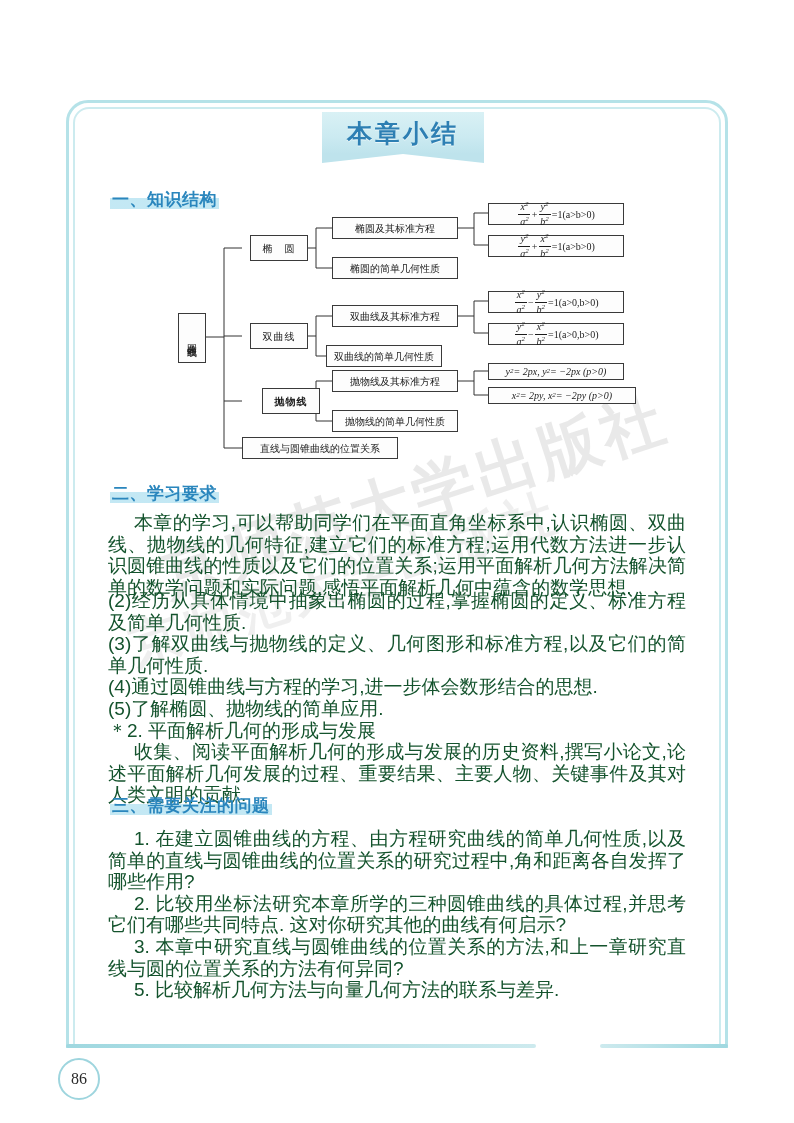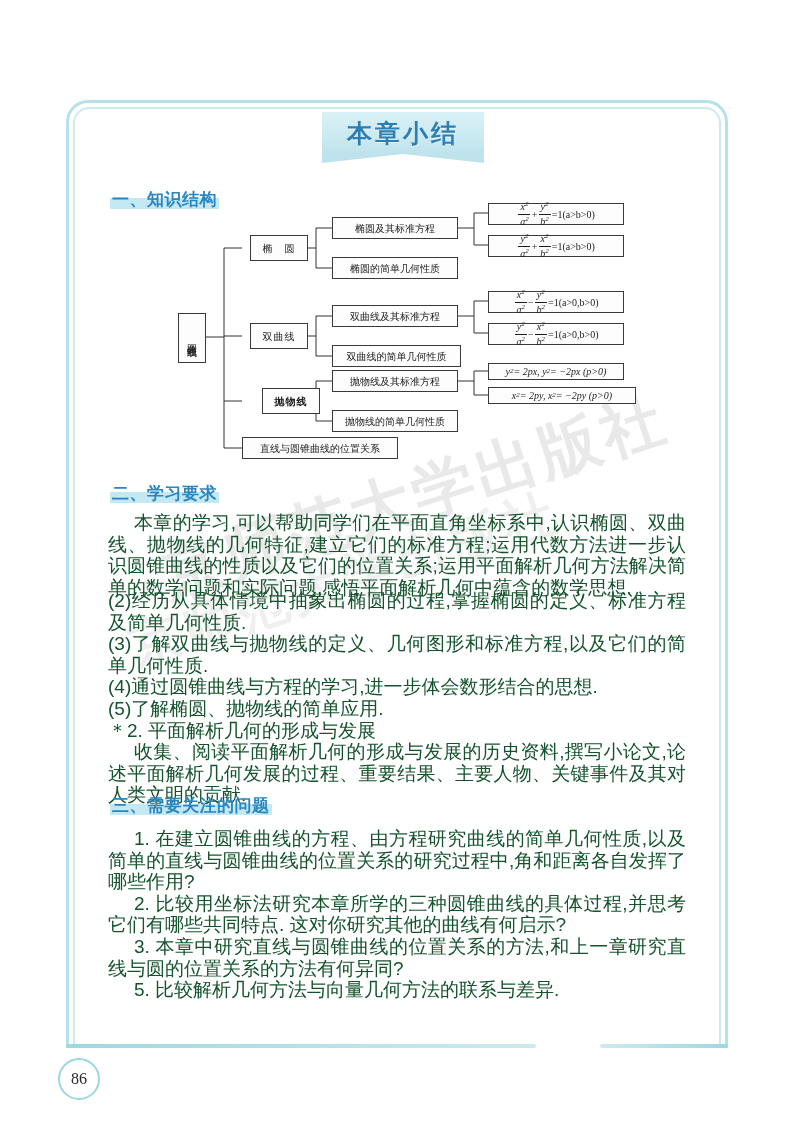--- a/index.html
+++ b/index.html
@@ -292,21 +292,21 @@
   <div class="node root" style="left:8px; top:108px; width:28px; height:50px;">圆锥曲线</div>
 
   <div class="node l2" style="left:72px; top:30px; width:58px; height:26px;">椭　圆</div>
   <div class="node l2" style="left:72px; top:118px; width:58px; height:26px;">双曲线</div>
   <div class="node l2" style="left:84px; top:183px; width:58px; height:26px;font-weight:bold;">抛物线</div>
 
   <div class="node" style="left:162px; top:12px; width:126px; height:22px;">椭圆及其标准方程</div>
   <div class="node" style="left:162px; top:52px; width:126px; height:22px;">椭圆的简单几何性质</div>
 
   <div class="node" style="left:162px; top:100px; width:126px; height:22px;">双曲线及其标准方程</div>
-  <div class="node" style="left:162px; top:140px; width:129px; height:22px;font-family:Liberation Serif, serif;">双曲线的简单几何性质</div>
+  <div class="node" style="left:156px; top:140px; width:116px; height:22px;font-family:Liberation Serif, serif;">双曲线的简单几何性质</div>
 
   <div class="node" style="left:162px; top:165px; width:126px; height:22px;">抛物线及其标准方程</div>
   <div class="node" style="left:162px; top:205px; width:126px; height:22px;">抛物线的简单几何性质</div>
 
   <div class="node" style="left:72px; top:232px; width:156px; height:22px;">直线与圆锥曲线的位置关系</div>
 
   <div class="node formula" style="left:318px; top:-2px; width:136px; height:22px;">
     <span class="frac">
         <span class="num">x<span class="upr">2</span></span>
         <span class="den">a<span class="upr">2</span></span>

